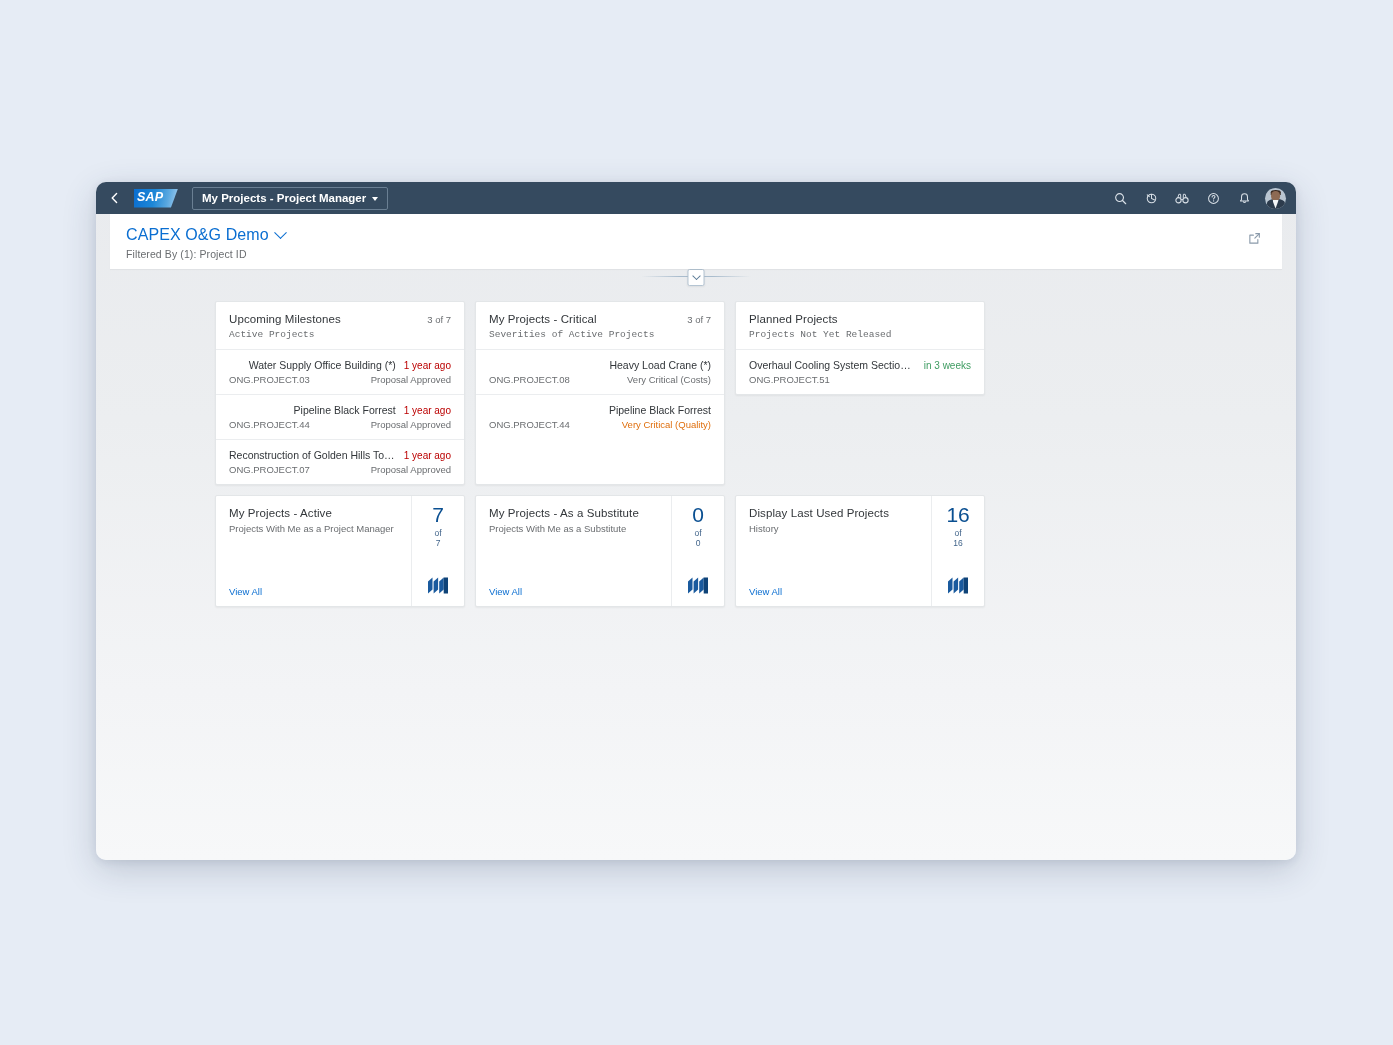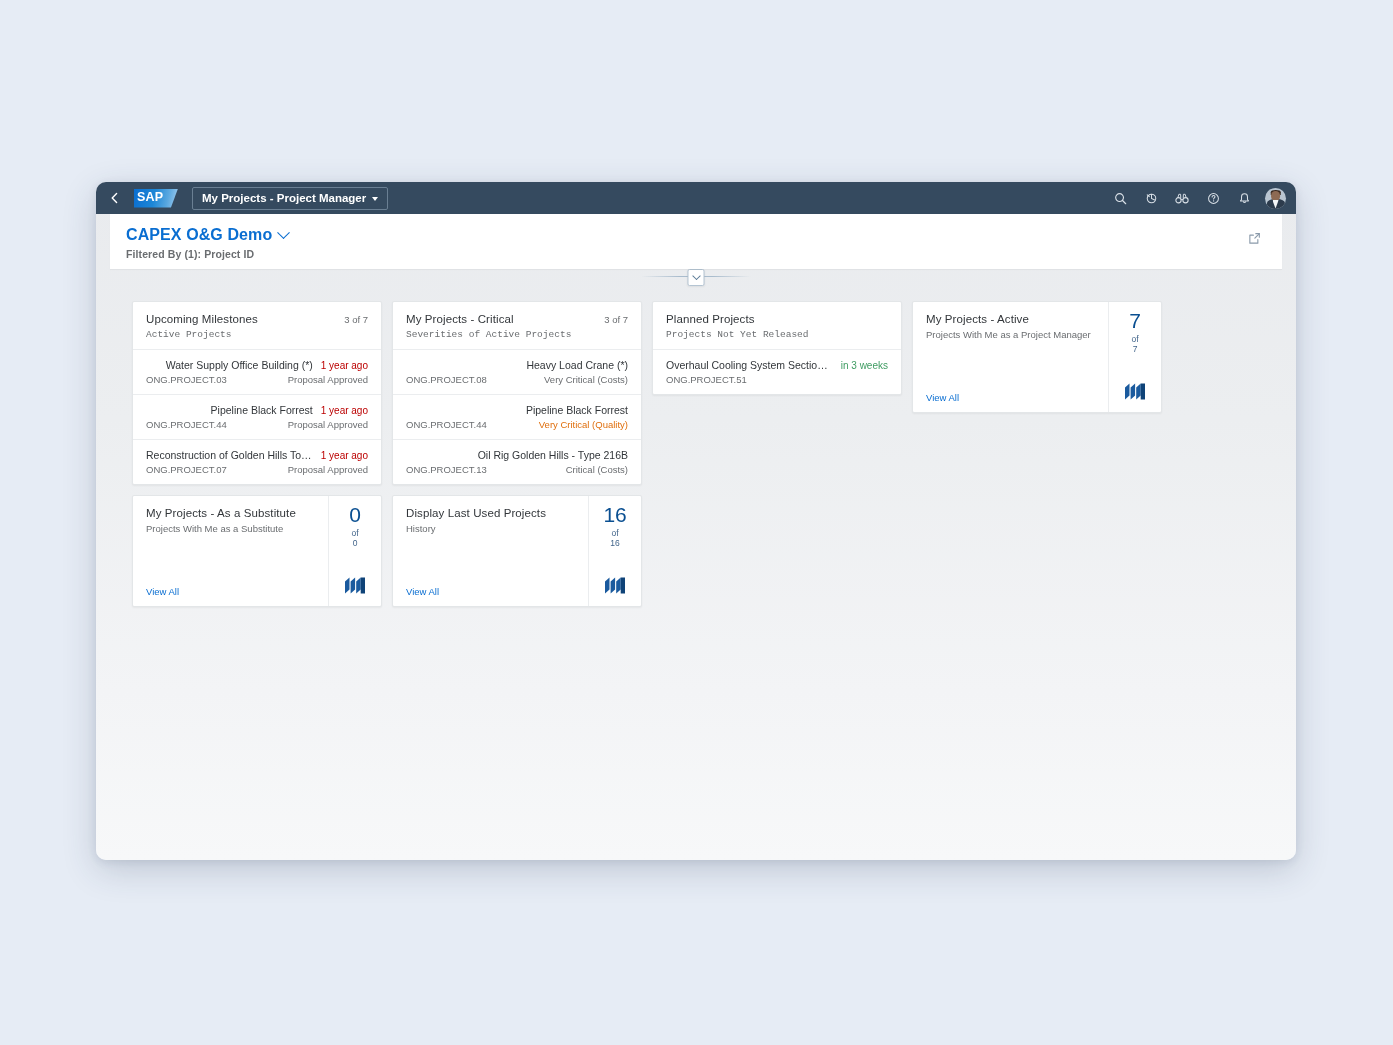--- a/index.html
+++ b/index.html
@@ -62,20 +62,21 @@
     clip-path: polygon(0 0, 100% 0, 84% 100%, 0 100%);
   }
   .sap-logo .txt {
     position: absolute;
     left: 3px; top: 1px;
     color: #ffffff;
     font-size: 12.5px;
     font-weight: bold;
     letter-spacing: 0.2px;
     font-family: "Liberation Sans", sans-serif;
+    font-style: italic;
   }
 
   .shell-title {
     margin-left: 14px;
     height: 23px;
     display: flex;
     align-items: center;
     gap: 6px;
     padding: 0 9px;
     border: 1px solid #6a7f93;
@@ -155,21 +156,20 @@
   }
 
   
   .page-header {
     background: #ffffff;
     margin: 0 14px;
     padding: 12px 16px 9px 16px;
     position: relative;
     z-index: 10;
     box-shadow: 0 1px 1px rgba(0,0,0,0.04);
-    font-weight: bold;
   }
   .ph-title-row {
     display: flex;
     align-items: flex-start;
   }
   .ph-title {
     display: inline-flex;
     align-items: center;
     gap: 7px;
     color: #0a6ed1;
@@ -228,21 +228,21 @@
   }
   .collapse-btn .chev {
     width: 6px; height: 6px;
     border-right: 1.3px solid #5a7a96;
     border-bottom: 1.3px solid #5a7a96;
     transform: rotate(45deg) translate(-1.5px,-1.5px);
   }
 
   
   .tiles {
-    padding: 16px 84px 0 36px;
+    padding: 16px 84px 0 119px;
     display: flex;
     flex-wrap: wrap;
     gap: 10px;
     align-content: flex-start;
   }
 
   .tile {
     background: #ffffff;
     border: 1px solid #e3e6e8;
     border-radius: 2px;
@@ -558,29 +558,20 @@
         </div>
         <div class="tile-row">
           <div class="tr-line">
             <span class="tr-name">Pipeline Black Forrest</span>
           </div>
           <div class="tr-line tr-line2">
             <span class="tr-id">ONG.PROJECT.44</span>
             <span class="tr-status crit">Very Critical (Quality)</span>
           </div>
         </div>
-        <div class="tile-row">
-          <div class="tr-line">
-            <span class="tr-name">Oil Rig Golden Hills - Type 216B</span>
-          </div>
-          <div class="tr-line tr-line2">
-            <span class="tr-id">ONG.PROJECT.13</span>
-            <span class="tr-status">Critical (Costs)</span>
-          </div>
-        </div>
       </div>
     </div>
 
     <div class="tile tile-list short">
       <div class="tile-head">
         <div class="th-row">
           <div class="th-title">Planned Projects</div>
           <div class="th-count"></div>
         </div>
         <div class="th-sub">Projects Not Yet Released</div>

